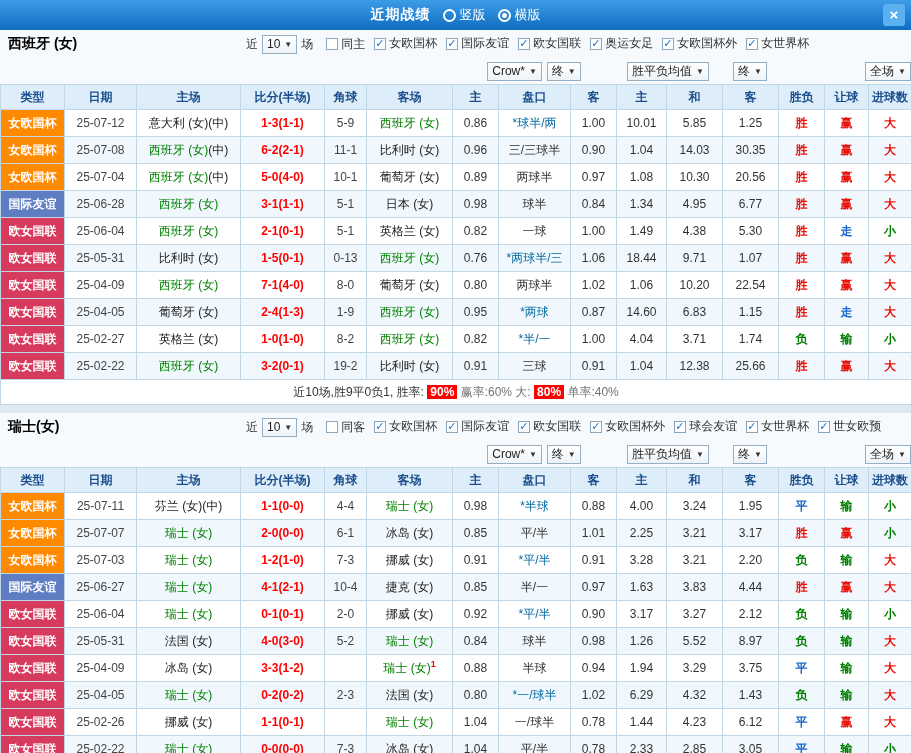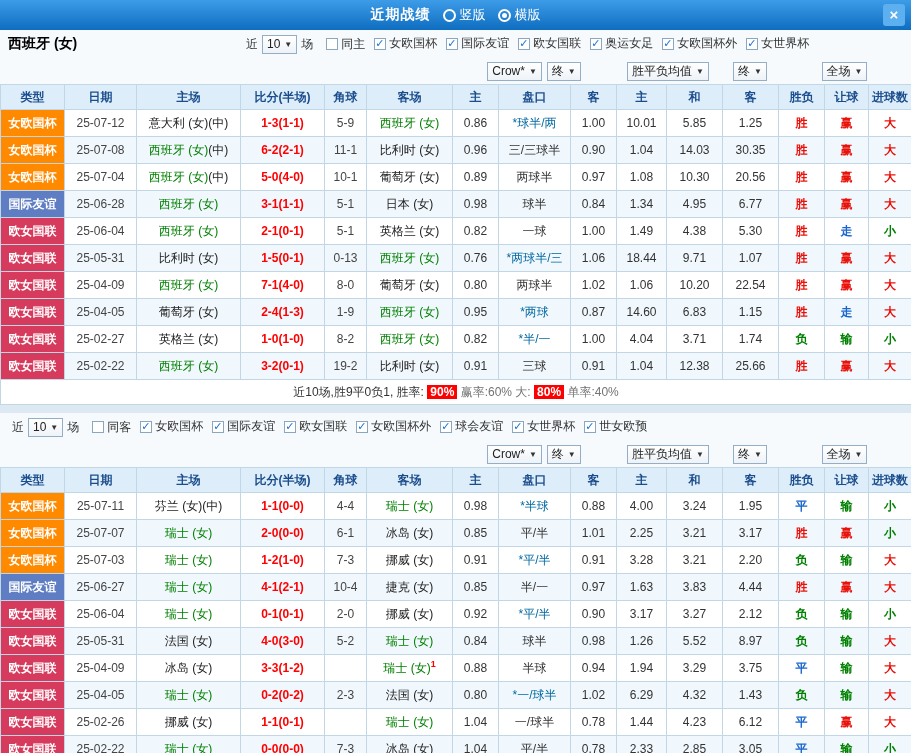--- a/index.html
+++ b/index.html
@@ -21,21 +21,21 @@
   .sec-head { display:flex; align-items:center; height:28px; padding-left:8px; font-size:12px; color:#333; white-space:nowrap; }
   .team-title { font-weight:bold; font-size:14px; color:#000; width:234px; flex:none; }
   .f-label { margin:0 4px; }
   .cbx { display:inline-flex; align-items:center; gap:3px; margin-left:9px; cursor:pointer; font-size:12px; color:#333; }
   .cb { position:relative; width:12px; height:12px; border:1px solid #8ca6bd; background:#fff; display:inline-block; flex:none; }
   .cb.checked::after { content:"✓"; position:absolute; left:0px; top:-2px; font-size:11px; line-height:12px; color:#1670d0; font-weight:bold; }
 
   .dd-row { display:flex; align-items:center; height:26px; }
   .dd-spacer { width:452px; flex:none; }
   .dd-group { display:flex; justify-content:center; align-items:center; gap:5px; flex:none; }
-  .g1 { width:164px; } .g2 { width:162px;gap:24px; } .g3 { width:133px; }
+  .g1 { width:164px; } .g2 { width:162px;gap:24px; } .g3 { width:133px;justify-content:flex-end; }
   .fakesel { display:inline-flex; align-items:center; gap:4px; border:1px solid #94aec6; background:linear-gradient(#ffffff,#eef3f8);
              height:19px; padding:0 4px; font-size:12px; color:#222; cursor:pointer; white-space:nowrap; }
   .arr { font-size:8px; color:#333; }
 
   
   table.grid { width:911px; border-collapse:collapse; table-layout:fixed; background:#fff; }
   .grid th, .grid td { border:1px solid #c2d7e6; font-size:12px; text-align:center; height:27px;
                        padding:0 1px; overflow:hidden; white-space:nowrap; vertical-align:middle; }
   .grid thead th { background:#ddeefa; color:#1b4c8c; font-weight:bold; height:25px; }
   .grid tbody tr:nth-child(even) td { background:#f1f8fd; }
@@ -348,20 +348,21 @@
       <tfoot>
         <tr>
           <td class="sum-cell" colspan="15"><span class="sum-plain">近10场,胜9平0负1, 胜率: </span><span class="sum-hl">90%</span><span class="sum-blue"> 赢率:60% </span><span class="sum-blue">大: </span><span class="sum-hl">80%</span><span class="sum-blue"> 单率:40%</span></td>
         </tr>
       </tfoot>
     </table>
   </div>
 
   <div class="section">
     <div class="sec-head">
+      <span class="team-title">瑞士(女)</span>
       <span class="f-label">近</span>
       <span class="fakesel">
         <span class="val">10</span>
         <span class="arr">▼</span>
       </span>
       <span class="f-label">场</span>
       <label class="cbx">
         <span class="cb"></span>
         <span class="cbl">同客</span>
       </label>

